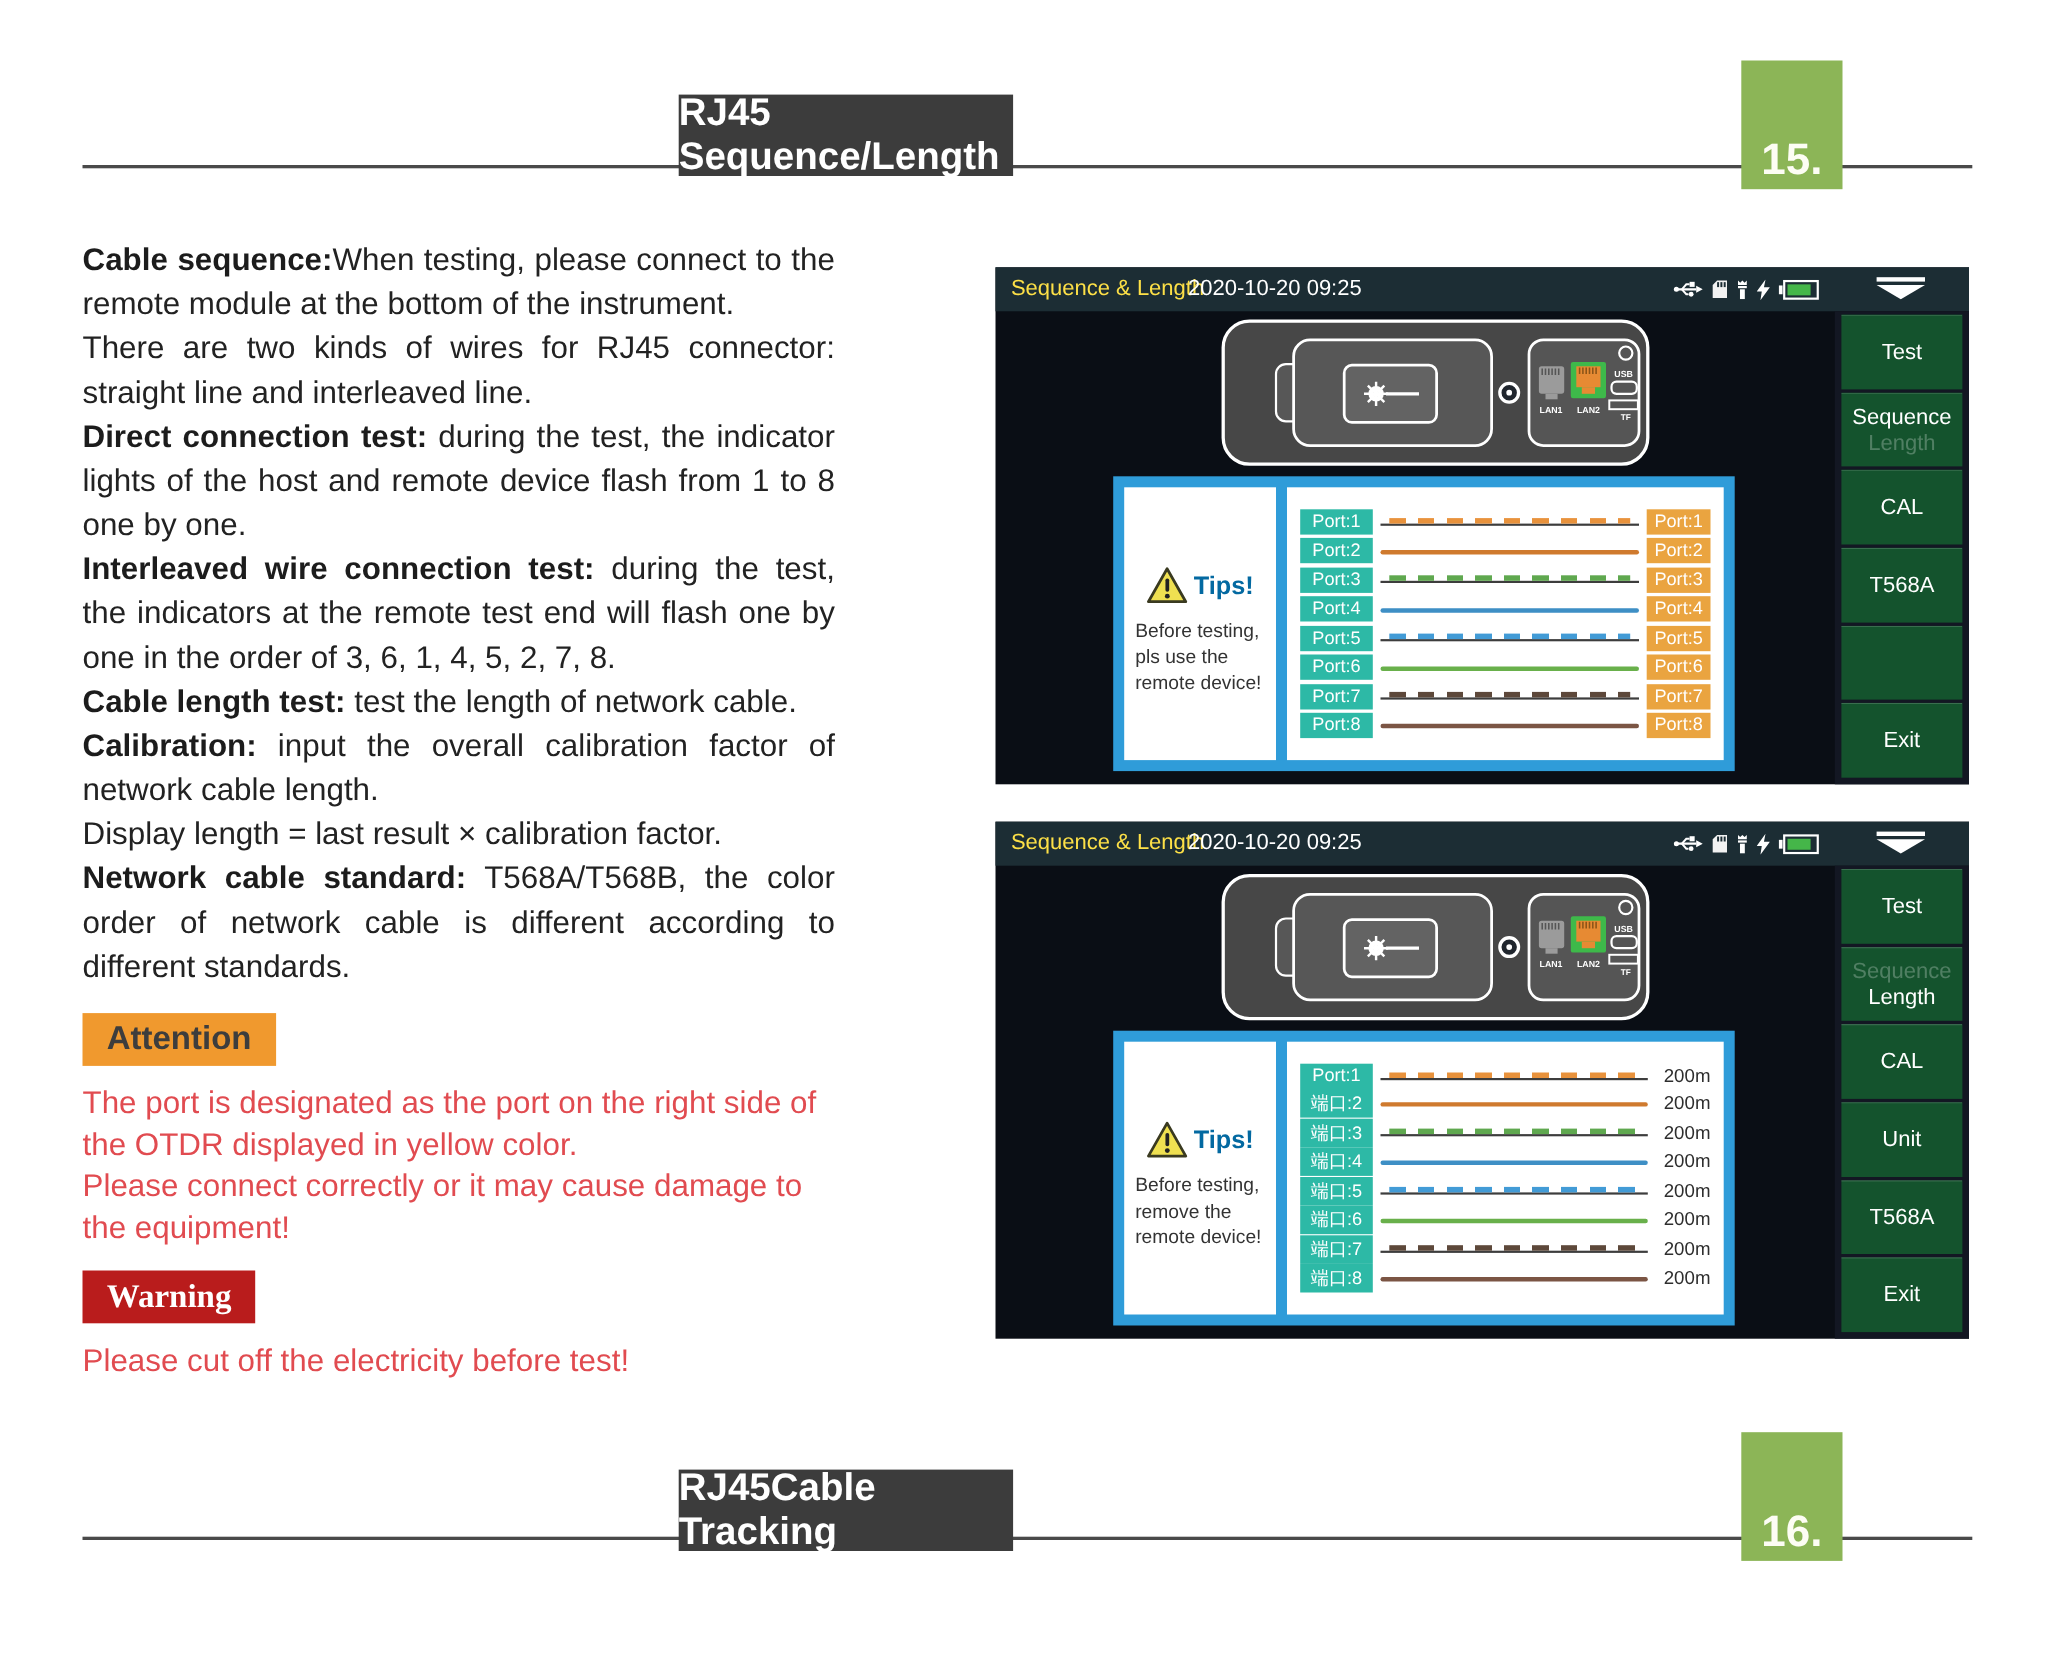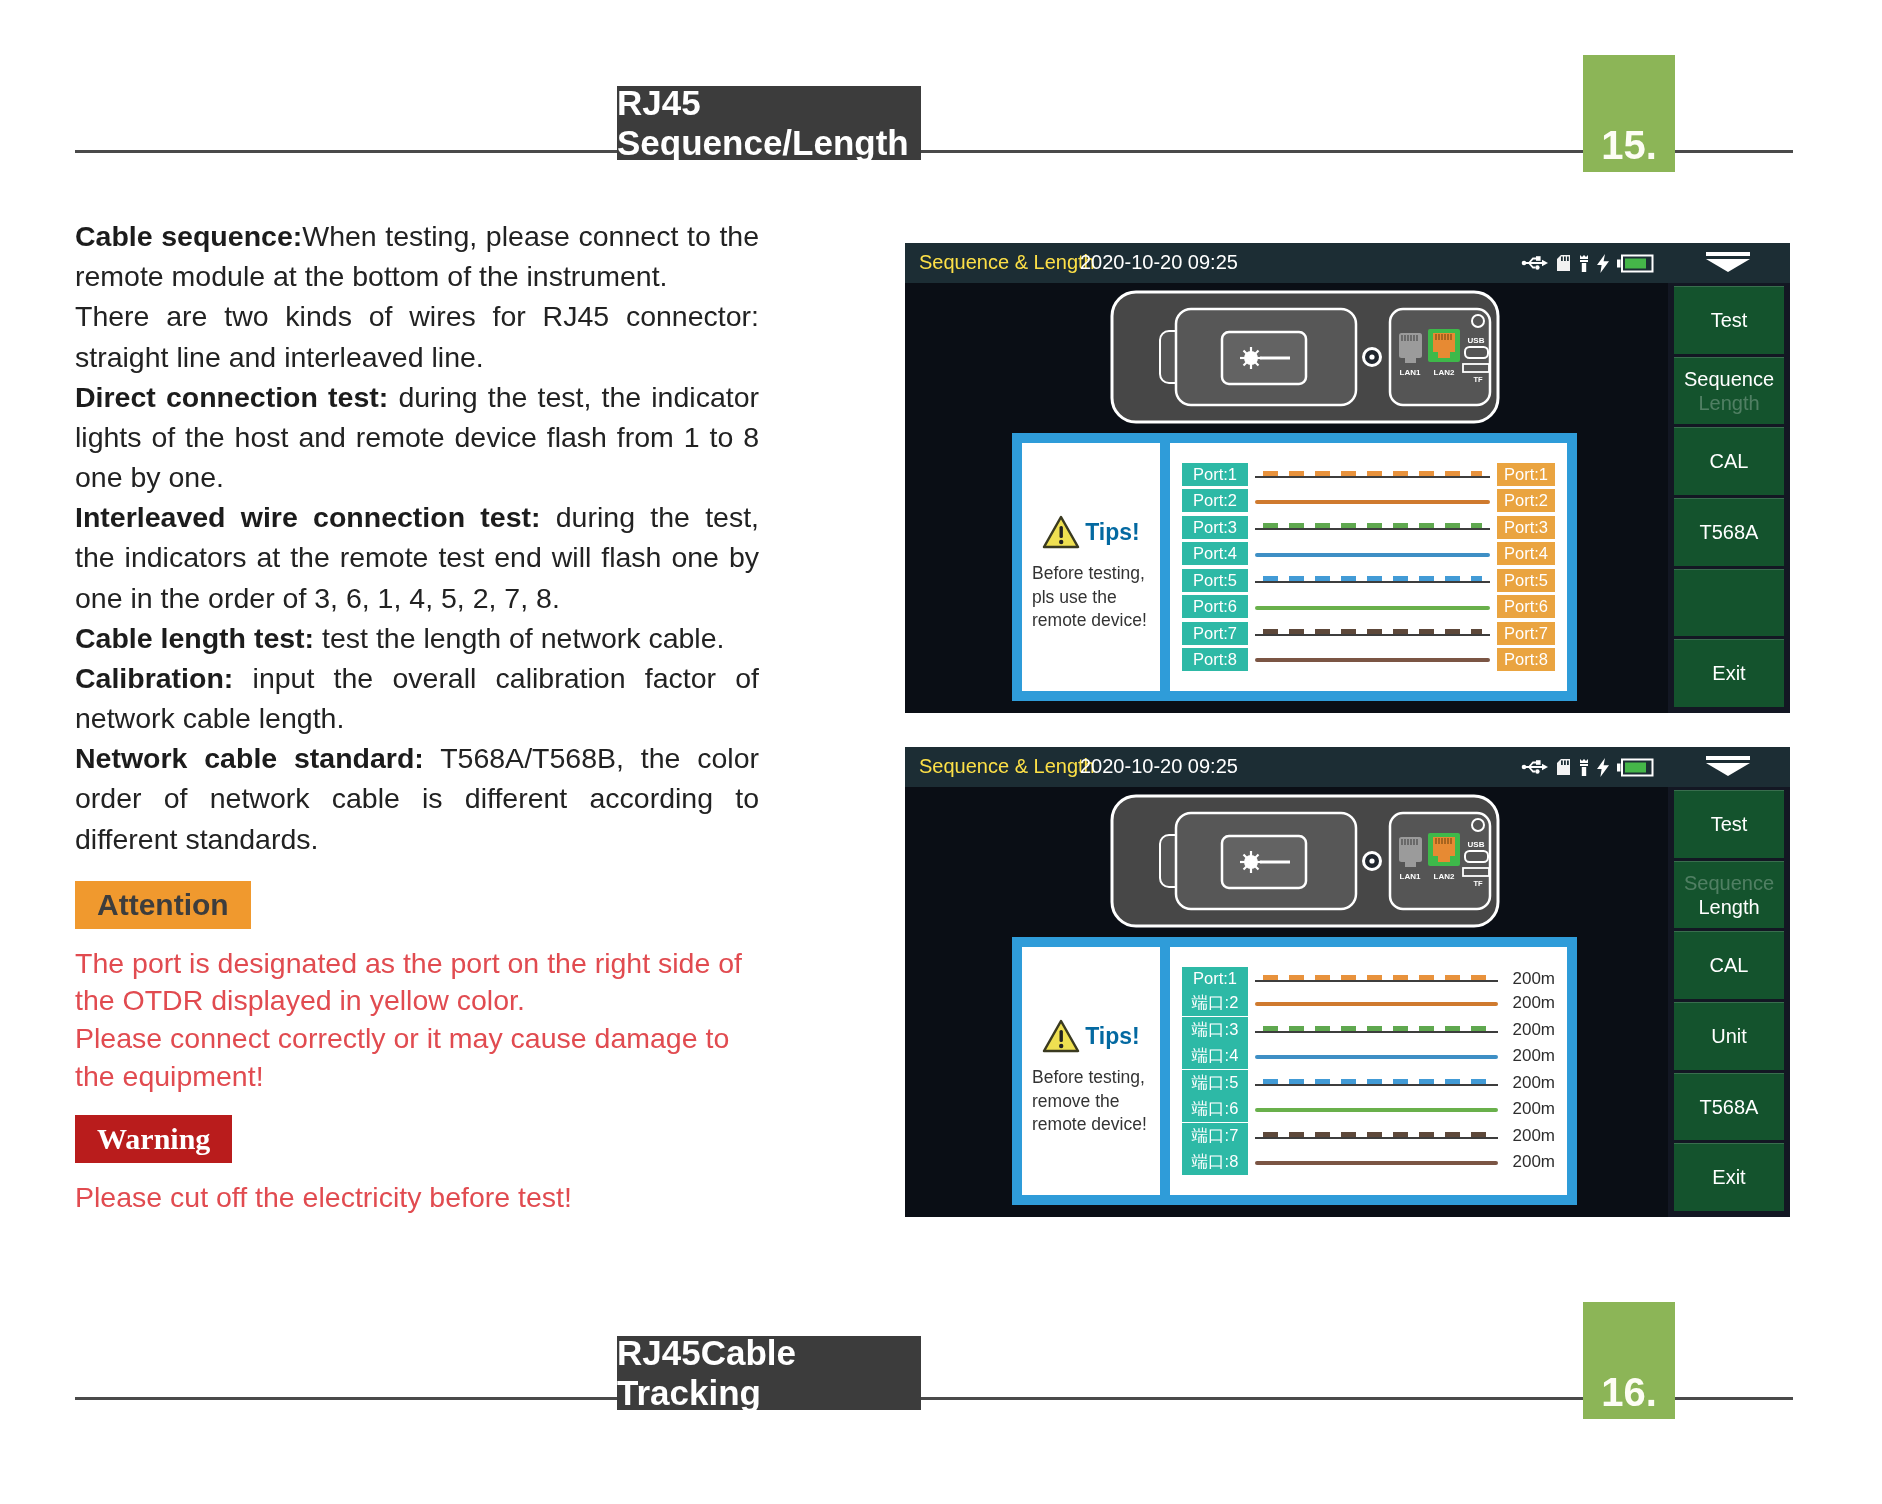--- a/index.html
+++ b/index.html
@@ -96,20 +96,21 @@
   <div class="page-tab" id="page-tab-top">15.</div>
   <div class="page-tab" id="page-tab-bottom">16.</div>
 
   <div class="article">
     <p class="para"><b>Cable sequence:</b><span>When testing, please connect to the remote module at the bottom of the instrument.</span></p>
     <p class="para"><b></b><span>There are two kinds of wires for RJ45 connector: straight line and interleaved line.</span></p>
     <p class="para"><b>Direct connection test:</b><span> during the test, the indicator lights of the host and remote device flash from 1 to 8 one by one.</span></p>
     <p class="para"><b>Interleaved wire connection test:</b><span> during the test, the indicators at the remote test end will flash one by one in the order of 3, 6, 1, 4, 5, 2, 7, 8.</span></p>
     <p class="para"><b>Cable length test:</b><span> test the length of network cable.</span></p>
     <p class="para"><b>Calibration:</b><span> input the overall calibration factor of network cable length.</span></p>
+    <p class="para"><b></b><span>Display length = last result × calibration factor.</span></p>
     <p class="para"><b>Network cable standard:</b><span> T568A/T568B, the color order of network cable is different according to different standards.</span></p>
 
     <div><span class="badge attention">Attention</span></div>
     <p class="redtext"><span>The port is designated as the port on the right side of the OTDR displayed in yellow color.</span><br><span>Please connect correctly or it may cause damage to the equipment!</span></p>
     <div><span class="badge warning">Warning</span></div>
     <p class="redtext">Please cut off the electricity before test!</p>
   </div>
 
   <div class="screen" id="screen1">
     <div class="scr-header">

